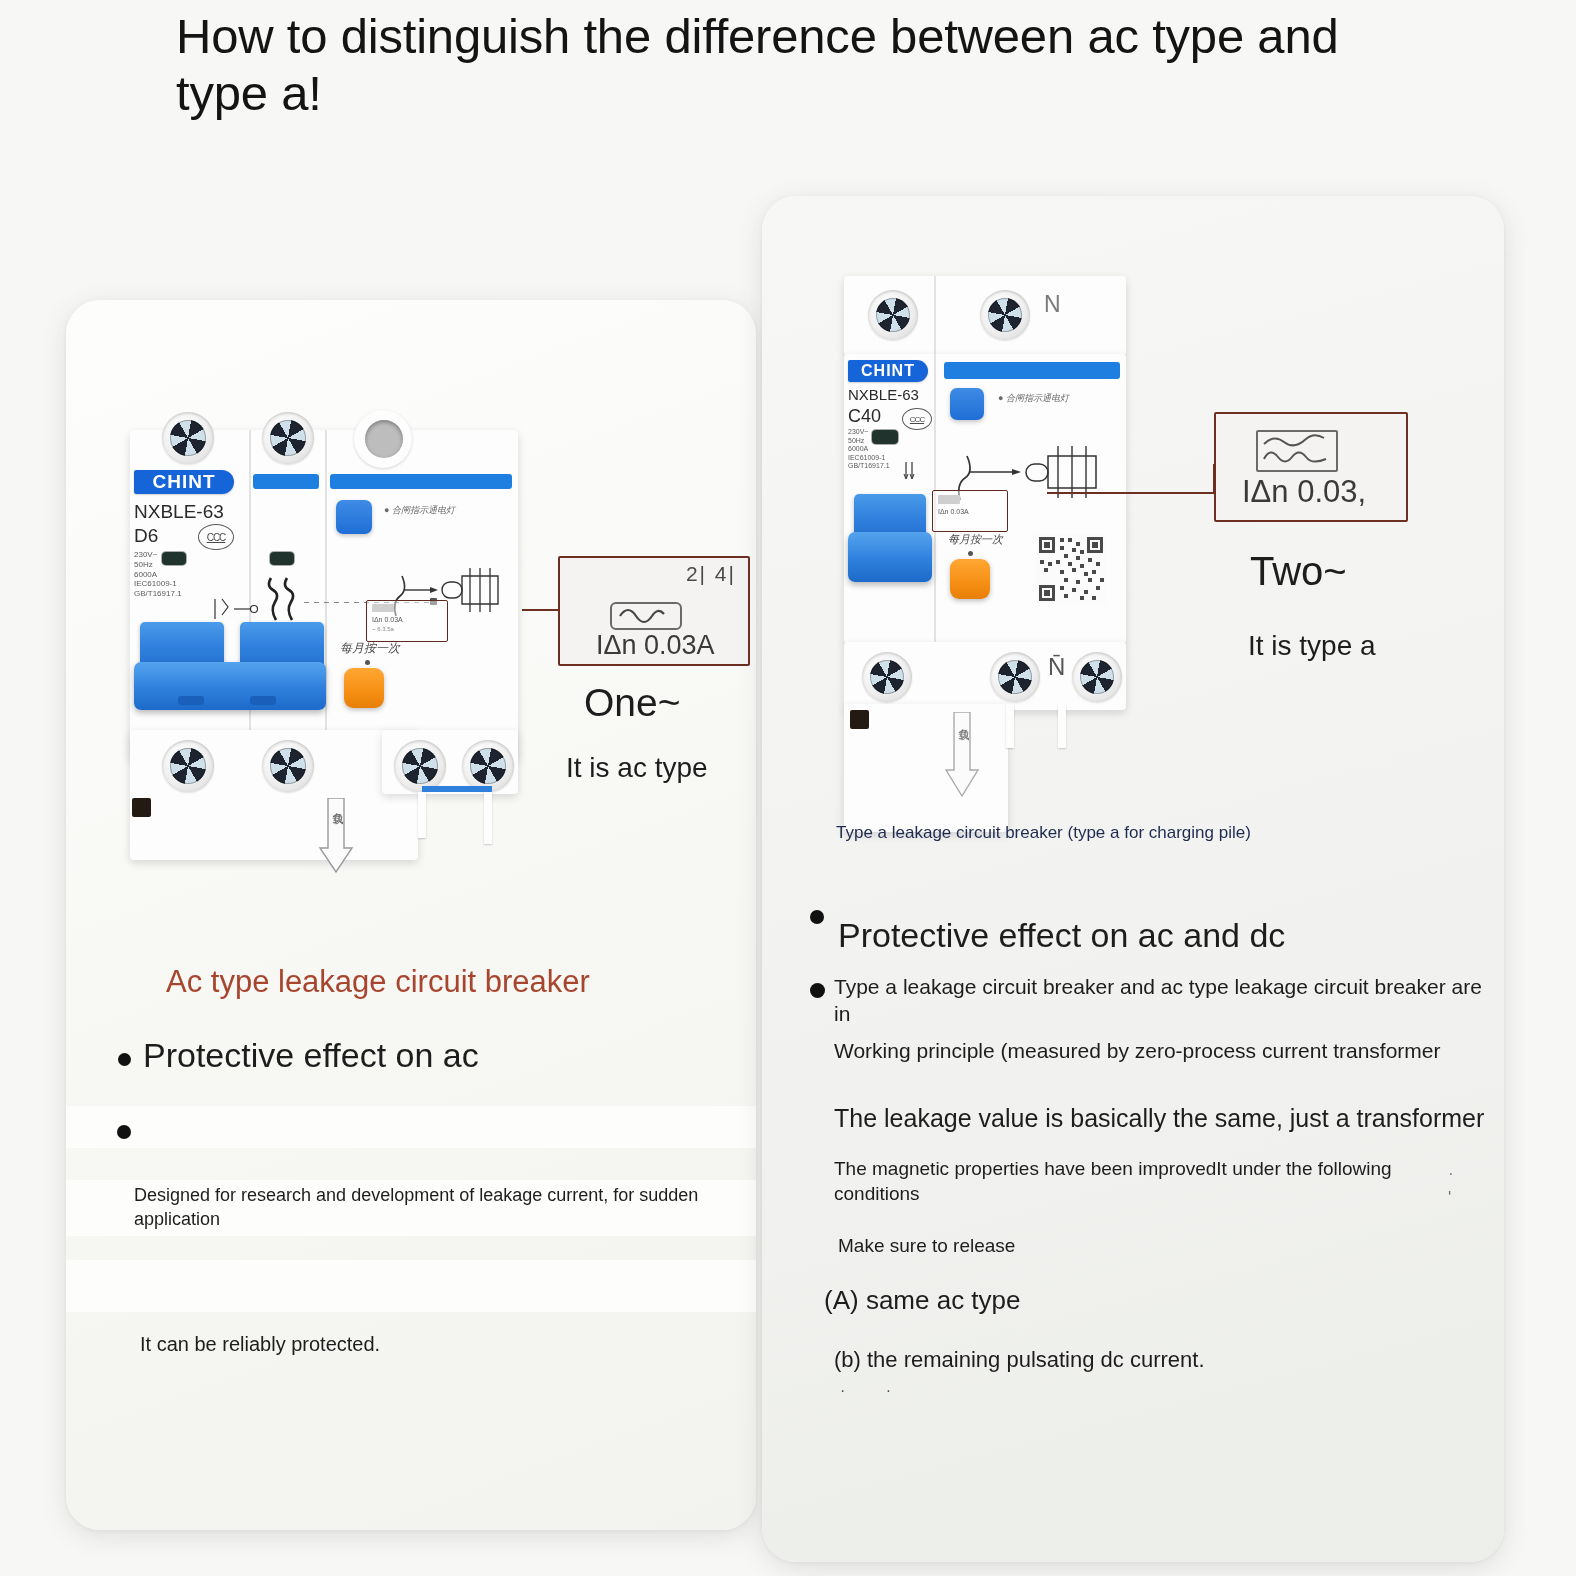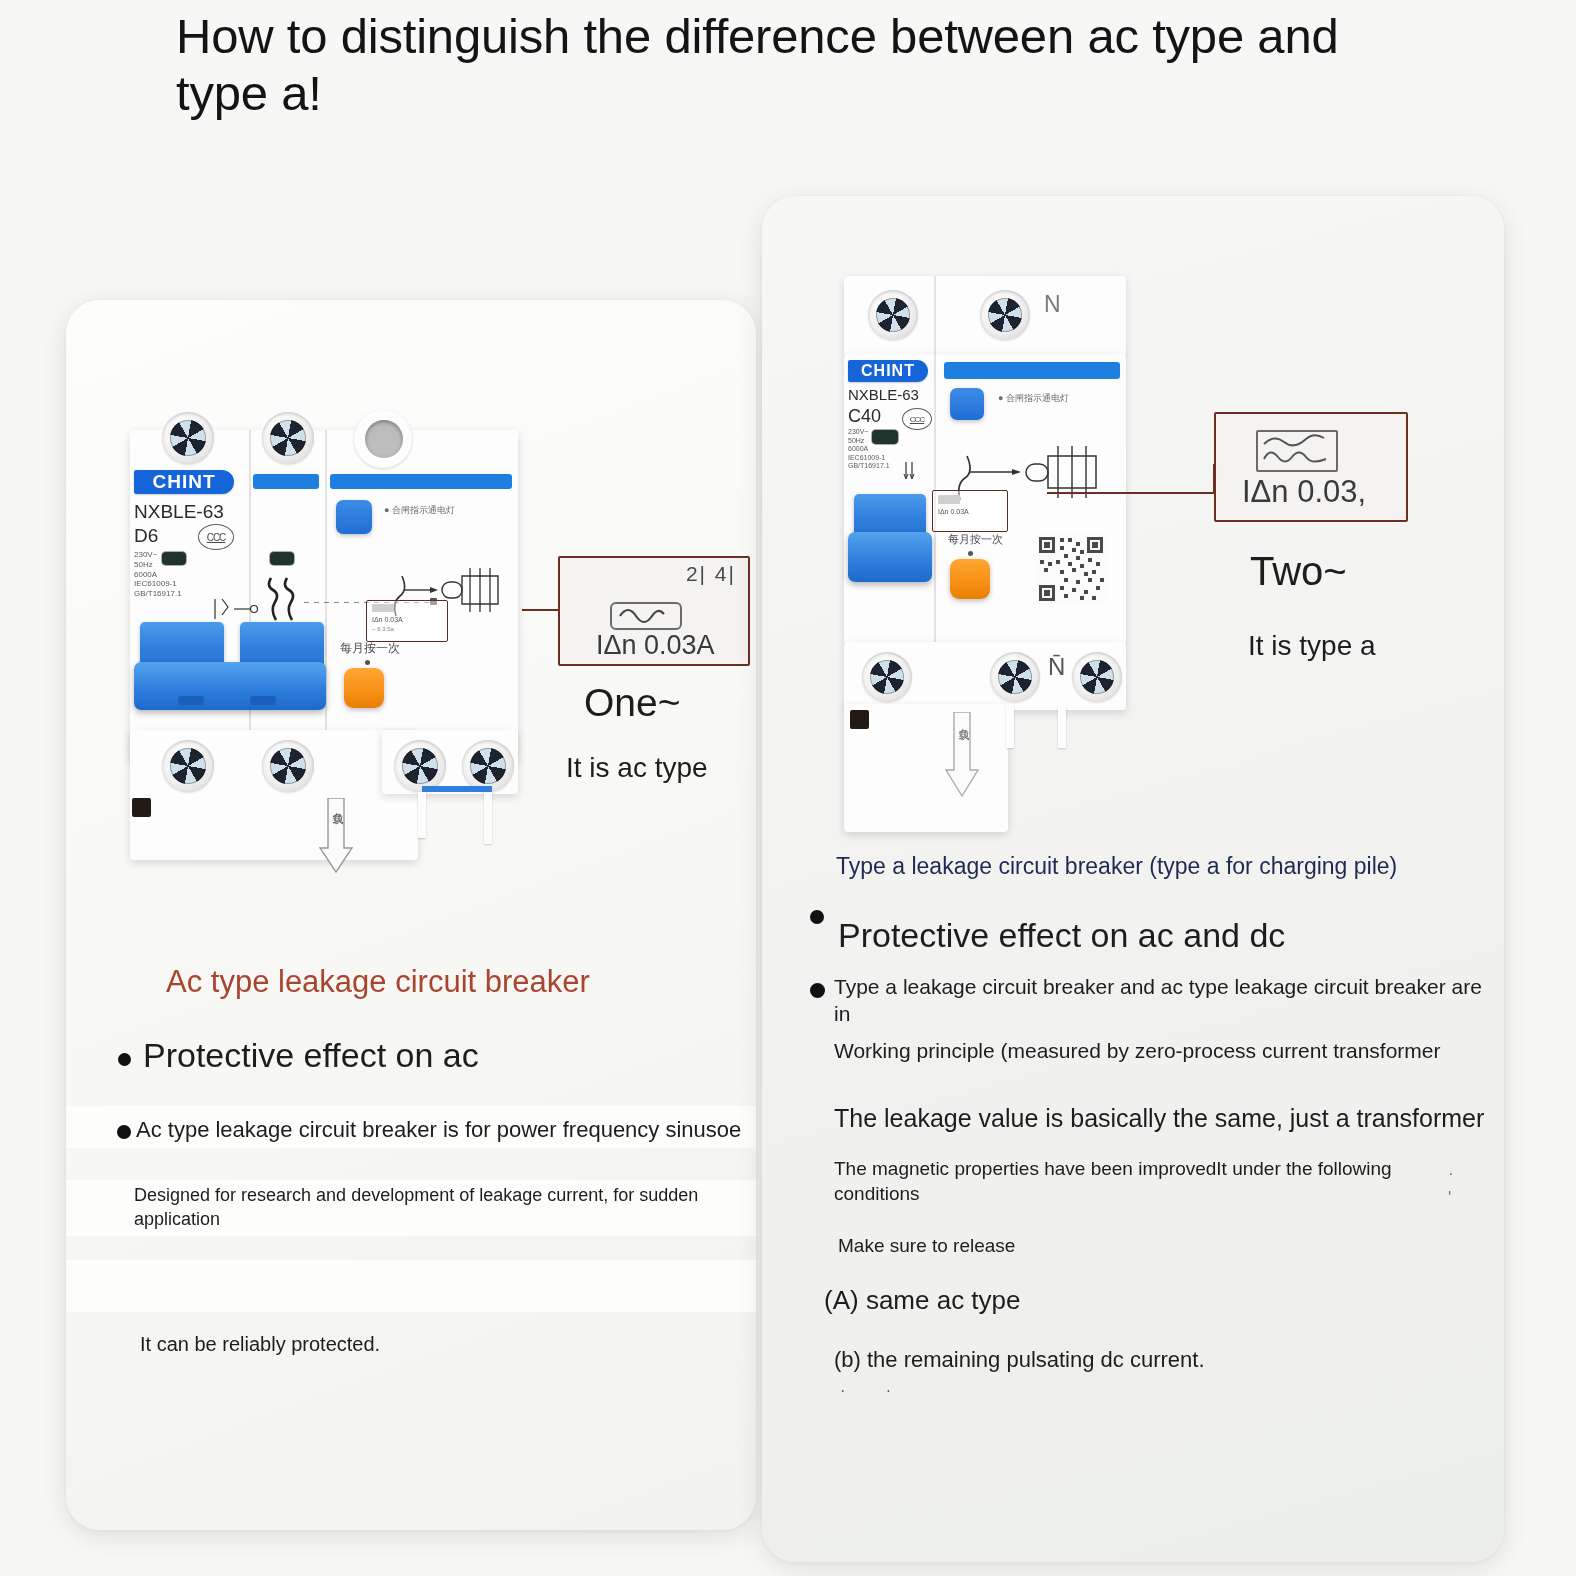--- a/index.html
+++ b/index.html
@@ -84,21 +84,21 @@
     box-shadow:0 3px 6px rgba(0,0,0,.28);
   }
   .sq-blue{position:absolute;border-radius:7px;
     background:linear-gradient(180deg,#3e8ce6 0%,#1f6ed5 100%);
     box-shadow:0 2px 4px rgba(0,0,0,.22);}
   .test-btn{
     position:absolute;border-radius:9px;
     background:linear-gradient(180deg,#ffa733 0%,#f68f14 60%,#e77f06 100%);
     box-shadow:0 2px 5px rgba(0,0,0,.25);
   }
-  .cn-label{position:absolute;color:#4a4a4a;white-space:nowrap;}
+  .cn-label{position:absolute;color:#4a4a4a;white-space:nowrap;font-style:italic;}
   .dot-small{position:absolute;border-radius:50%;background:#555;}
   .blk-sq{position:absolute;background:#241a14;border-radius:2px;}
   .arrow-tag{position:absolute;}
   .qr{position:absolute;opacity:.82;}
 
   
   .devbox{
     position:absolute;border:1.6px solid #5c2a20;border-radius:2px;
     background:rgba(255,255,255,.45);
   }
@@ -264,21 +264,20 @@
     <div class="t" style="left:518px;top:378px;font-size:39px;">One~</div>
     <div class="t" style="left:500px;top:450px;font-size:28px;">It is ac type</div>
 
     <div class="t" style="left:66px;top:662px;font-size:31px;color:#a8452e;margin-left:34px;">Ac type leakage circuit breaker</div>
 
     <div class="bullet" style="left:52px;top:753px;width:13px;height:13px;"></div>
     <div class="t" style="left:77px;top:734px;font-size:34px;">Protective effect on ac</div>
 
     <div class="hi-band" style="left:0px;top:806px;width:690px;height:42px;"></div>
     <div class="bullet" style="left:51px;top:825px;width:14px;height:14px;"></div>
-    <div class="t" style="left:70px;top:816px;font-size:22px;">Ac type leakage circuit breaker is for power frequency sinusoe</div>
 
     <div class="hi-band" style="left:0px;top:880px;width:690px;height:56px;"></div>
     <div class="t" style="left:68px;top:884px;width:580px;font-size:18px;line-height:1.33;">Designed for research and development of leakage current, for sudden application</div>
 
     <div class="hi-band" style="left:0px;top:960px;width:690px;height:52px;"></div>
 
     <div class="t" style="left:74px;top:1032px;font-size:20px;">It can be reliably protected.</div>
   </div>
 
   <div class="card" id="card-right">
@@ -424,21 +423,21 @@
           <path d="M6 12 q10 -10 20 -2 q10 8 22 -3 q8 -7 18 -1" stroke="#555" stroke-width="2" fill="none"></path>
           <path d="M6 27 q6 -12 14 -2 q7 9 14 0 q7 -9 14 0 q6 8 20 2" stroke="#555" stroke-width="2" fill="none"></path>
         </svg>
       </div>
       <div class="idn" style="left:26px;top:60px;font-size:31px;">IΔn 0.03,</div>
     </div>
 
     <div class="t" style="left:488px;top:350px;font-size:40px;">Two~</div>
     <div class="t" style="left:486px;top:432px;font-size:28px;text-align:right;">It is type a</div>
 
-    <div class="t" style="left:74px;top:656px;font-size:23px;color:#1f2a52;">Type a leakage circuit breaker (type a for charging pile)</div>
+    <div class="t" style="left:74px;top:626px;font-size:17px;color:#1f2a52;">Type a leakage circuit breaker (type a for charging pile)</div>
 
     <div class="bullet" style="left:48px;top:714px;width:14px;height:14px;"></div>
     <div class="t" style="left:76px;top:692px;font-size:34px;margin-top:26px;">Protective effect on ac and dc</div>
 
     <div class="bullet" style="left:48px;top:787px;width:15px;height:15px;"></div>
     <div class="t" style="left:72px;top:778px;font-size:21px;">Type a leakage circuit breaker and ac type leakage circuit breaker are in</div>
 
     <div class="t" style="left:72px;top:842px;font-size:21px;">Working principle (measured by zero-process current transformer</div>
 
     <div class="t" style="left:72px;top:906px;font-size:25px;">The leakage value is basically the same, just a transformer</div>

